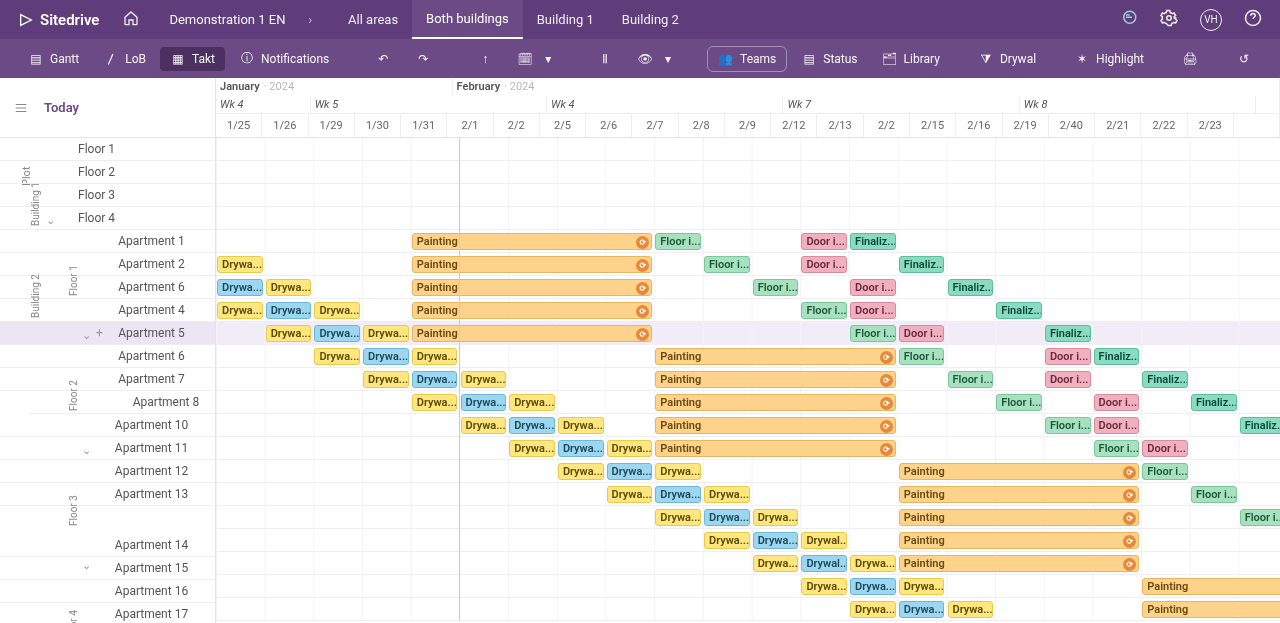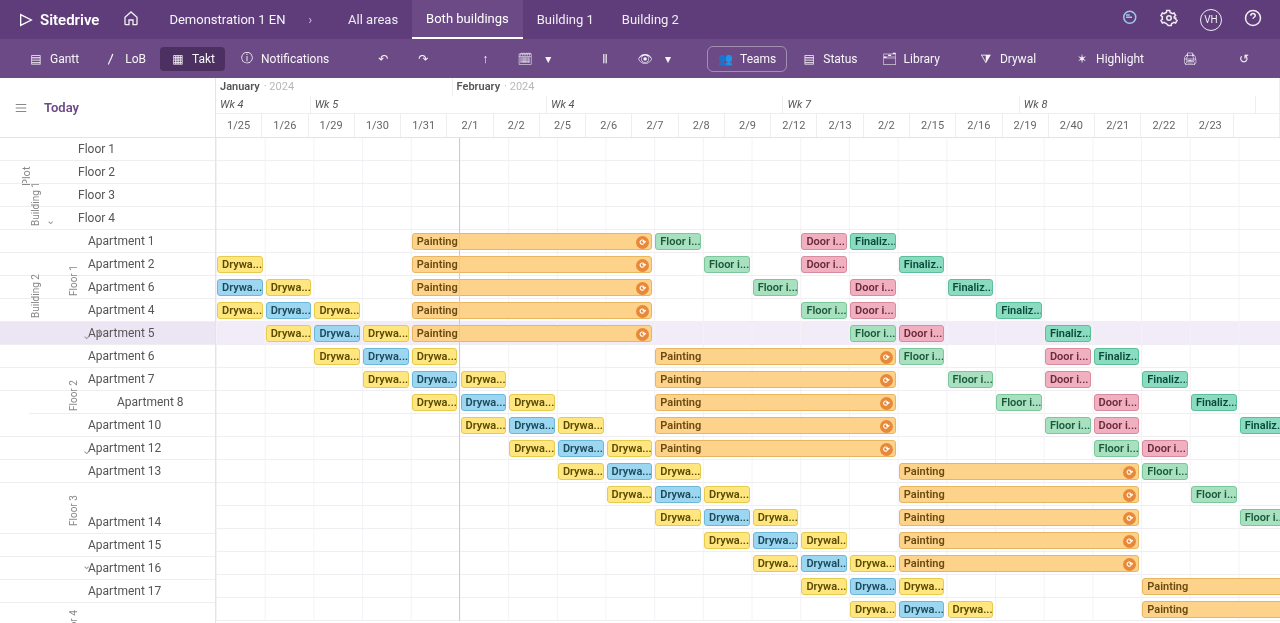--- a/index.html
+++ b/index.html
@@ -29,21 +29,21 @@
   .body { display:flex; height:calc(623px - 78px); }
   .leftcol { width:216px; border-right:1px solid #e5e2e8; display:flex; flex-direction:column; position:relative; }
   .plot-label { position:absolute; left:8px; top:60px; transform:rotate(-90deg); color:#888; font-size:11px; transform-origin:left top;}
   .today-row { height:60px; display:flex; align-items:center; justify-content:flex-start; padding-left:44px; border-bottom:1px solid #e5e2e8; color:#6b4a86; font-weight:600; font-size:13px;}
   .today-row svg {margin-right:8px;}
   .row-tree { overflow:hidden; flex:1;}
   .tree-row { height:23px; display:flex; align-items:center; border-bottom:1px solid #eee; font-size:12px; color:#555;}
   .tree-row.selected { background:#ece5f4; }
   .tree-name { padding-left:6px; flex:1; }
   .tree-level0 { padding-left:78px;}
-  .tree-level1 { padding-left:88px;}
+  .tree-level1 { padding-left:88px;text-align:center;}
   .plus { color:#999; }
   .main { flex:1; overflow:hidden; position:relative;}
   .thead { height:60px; border-bottom:1px solid #e5e2e8; display:flex; flex-direction:column;}
   .month-row { height:18px; display:flex; font-size:11px; color:#888; }
   .month-cell { border-right:1px solid #eee; padding-left:4px; display:flex; align-items:center; gap:4px;}
   .month-cell strong { color:#555; font-weight:600; }
   .week-row { height:18px; display:flex; font-size:11px; color:#555;}
   .week-cell { border-right:1px solid #eee; padding-left:4px; display:flex; align-items:center;font-style:italic;}
   .day-row { height:24px; display:flex; font-size:11px; color:#666; border-top:1px solid #eee;}
   .day-cell { width:48.7px; border-right:1px solid #eee; display:flex; align-items:center; justify-content:center;}
@@ -223,20 +223,23 @@
           <span class="tree-name tree-level1">Apartment 7</span>
         </div>
         <div class="tree-row" style="position: relative; margin-left: 29px;">
           <span class="tree-name tree-level1">Apartment 8</span>
         </div>
         <div class="tree-row" style="position: relative;">
           <span class="tree-name tree-level1">Apartment 10</span>
         </div>
         <span class="caret-abs2" style="transform: rotate(180deg) translateY(-2px); top: 303px;">⌃</span>
         <div class="tree-row" style="position: relative;">
+          <span class="tree-name tree-level1">Apartment 11</span>
+        </div>
+        <div class="tree-row" style="position: relative;">
           <span class="tree-name tree-level1">Apartment 12</span>
         </div>
         <div class="tree-row" style="position: relative;">
           <span class="tree-name tree-level1">Apartment 13</span>
         </div>
         <div class="tree-row" style="position: relative; margin-top: 28px;">
           <span class="tree-name tree-level1">Apartment 14</span>
         </div>
         <div class="tree-row" style="position: relative;">
           <span class="tree-name tree-level1">Apartment 15</span>

